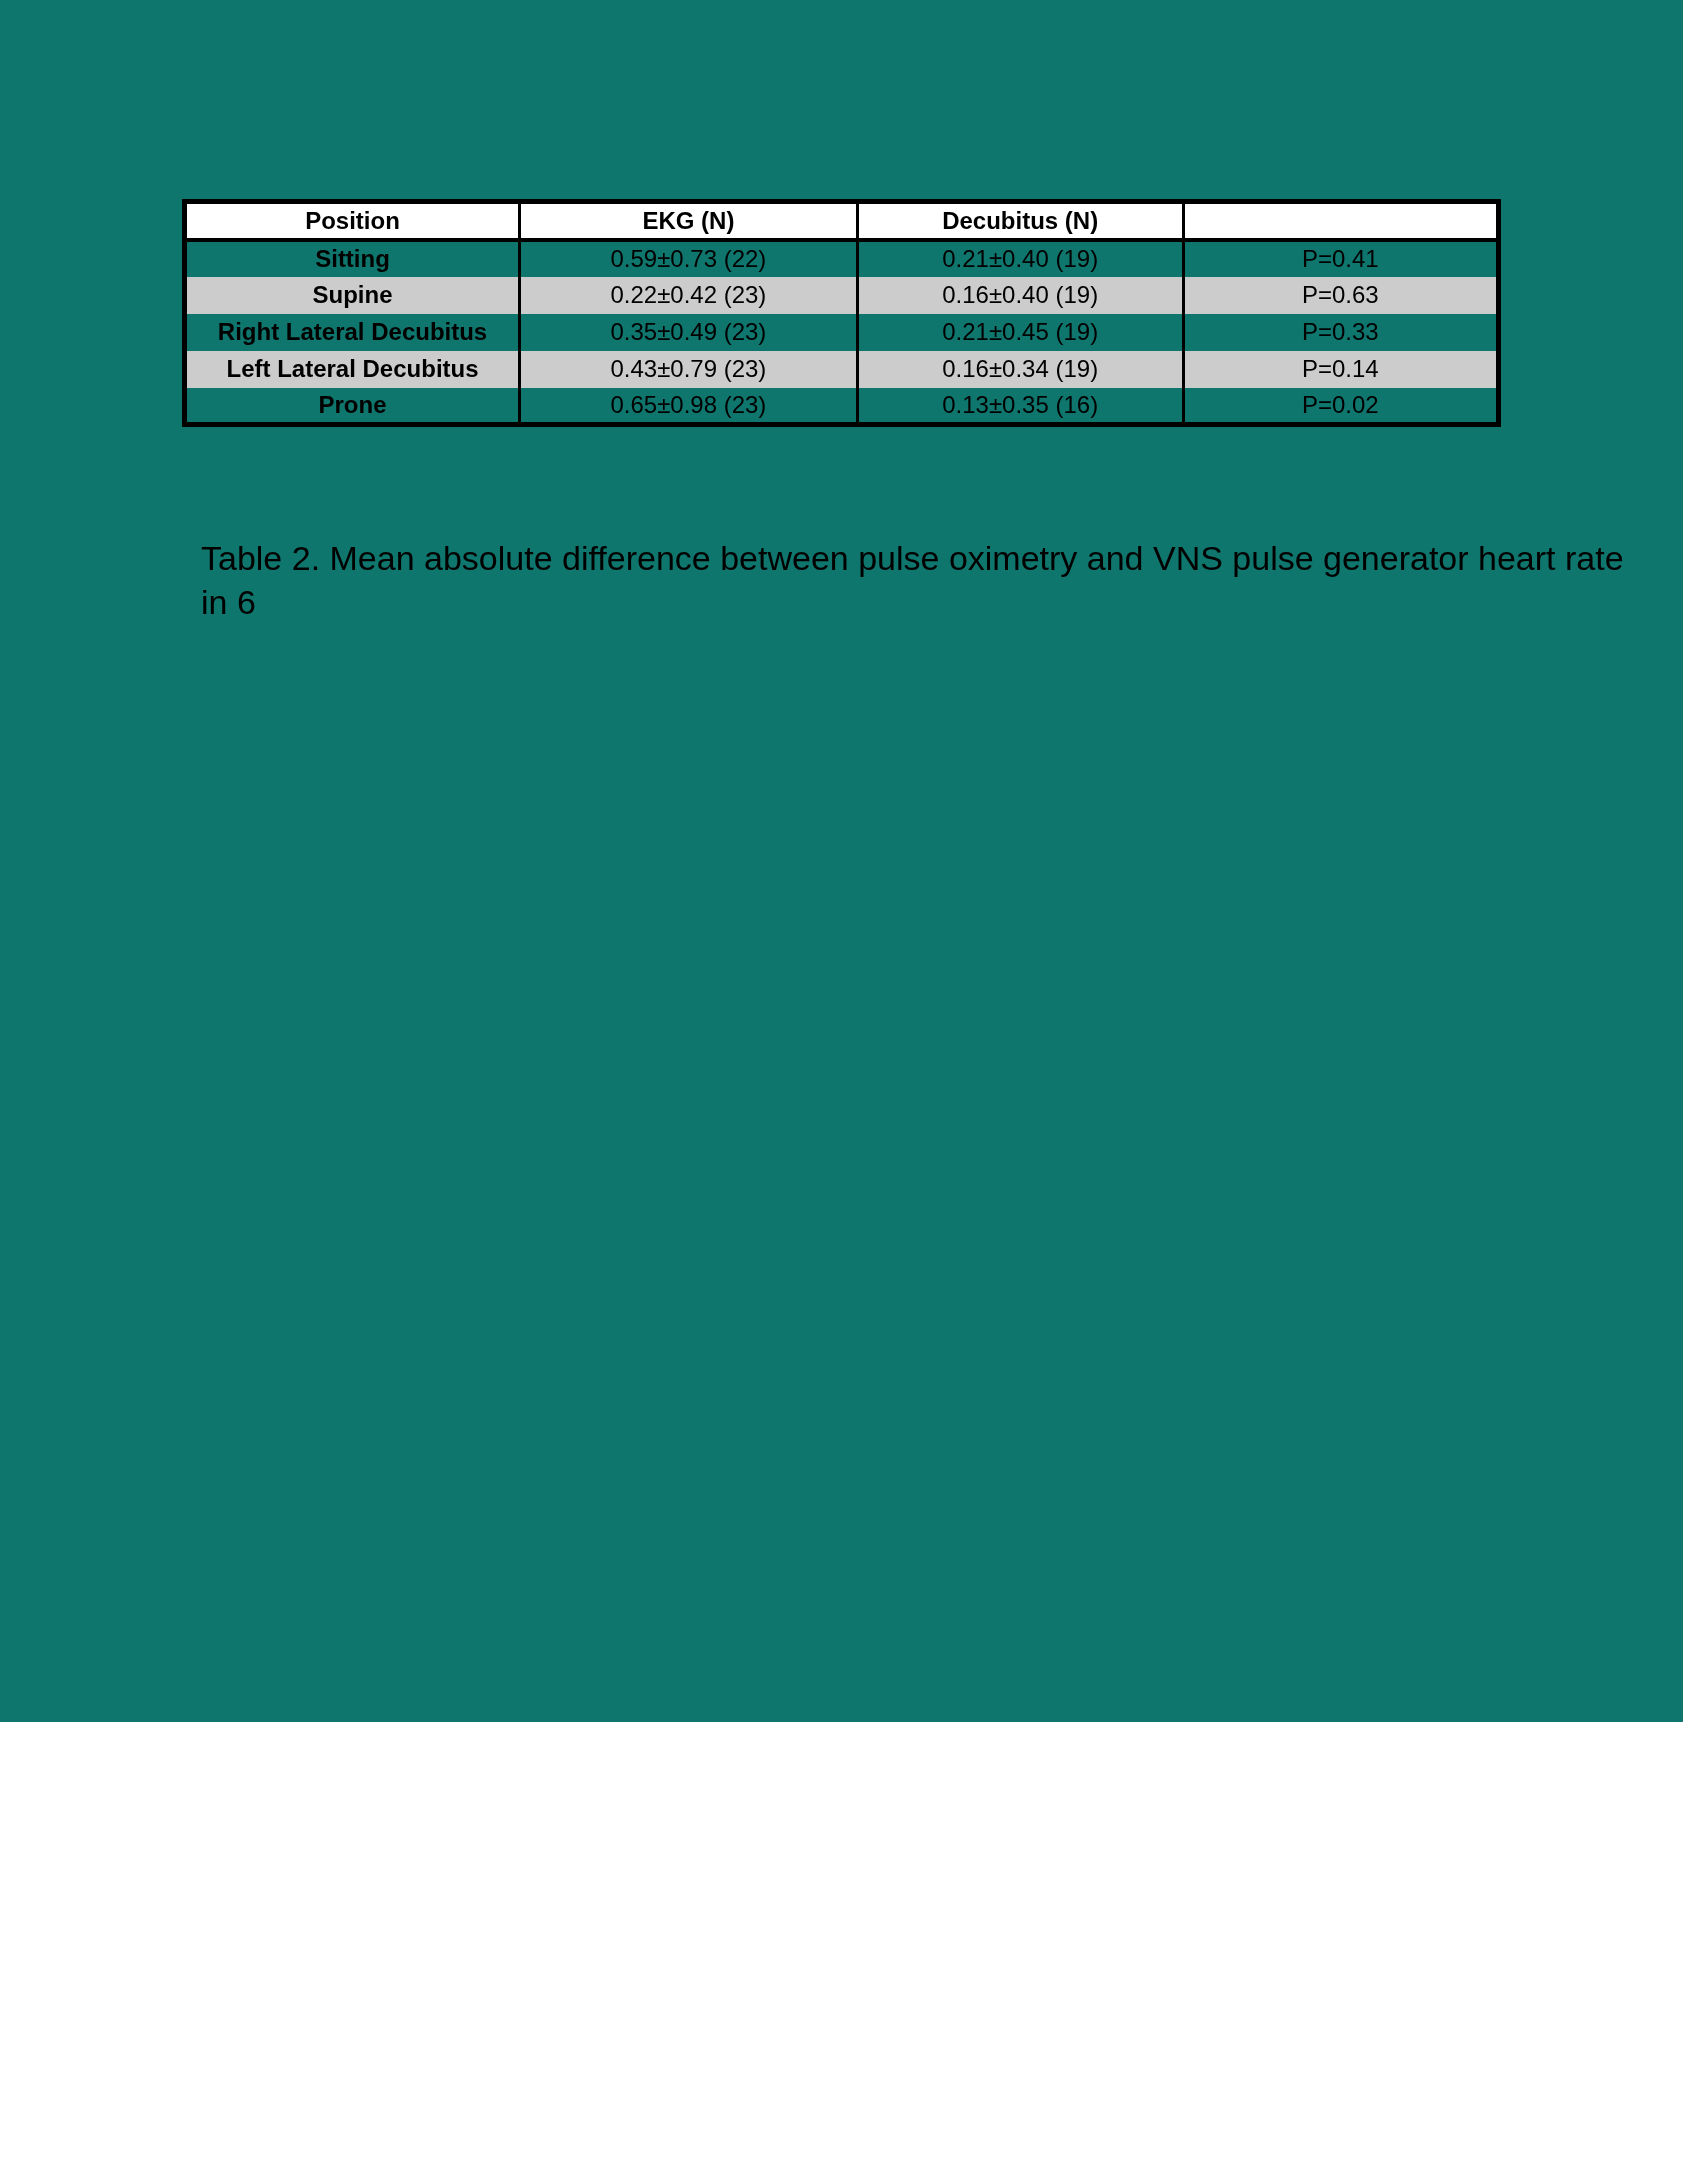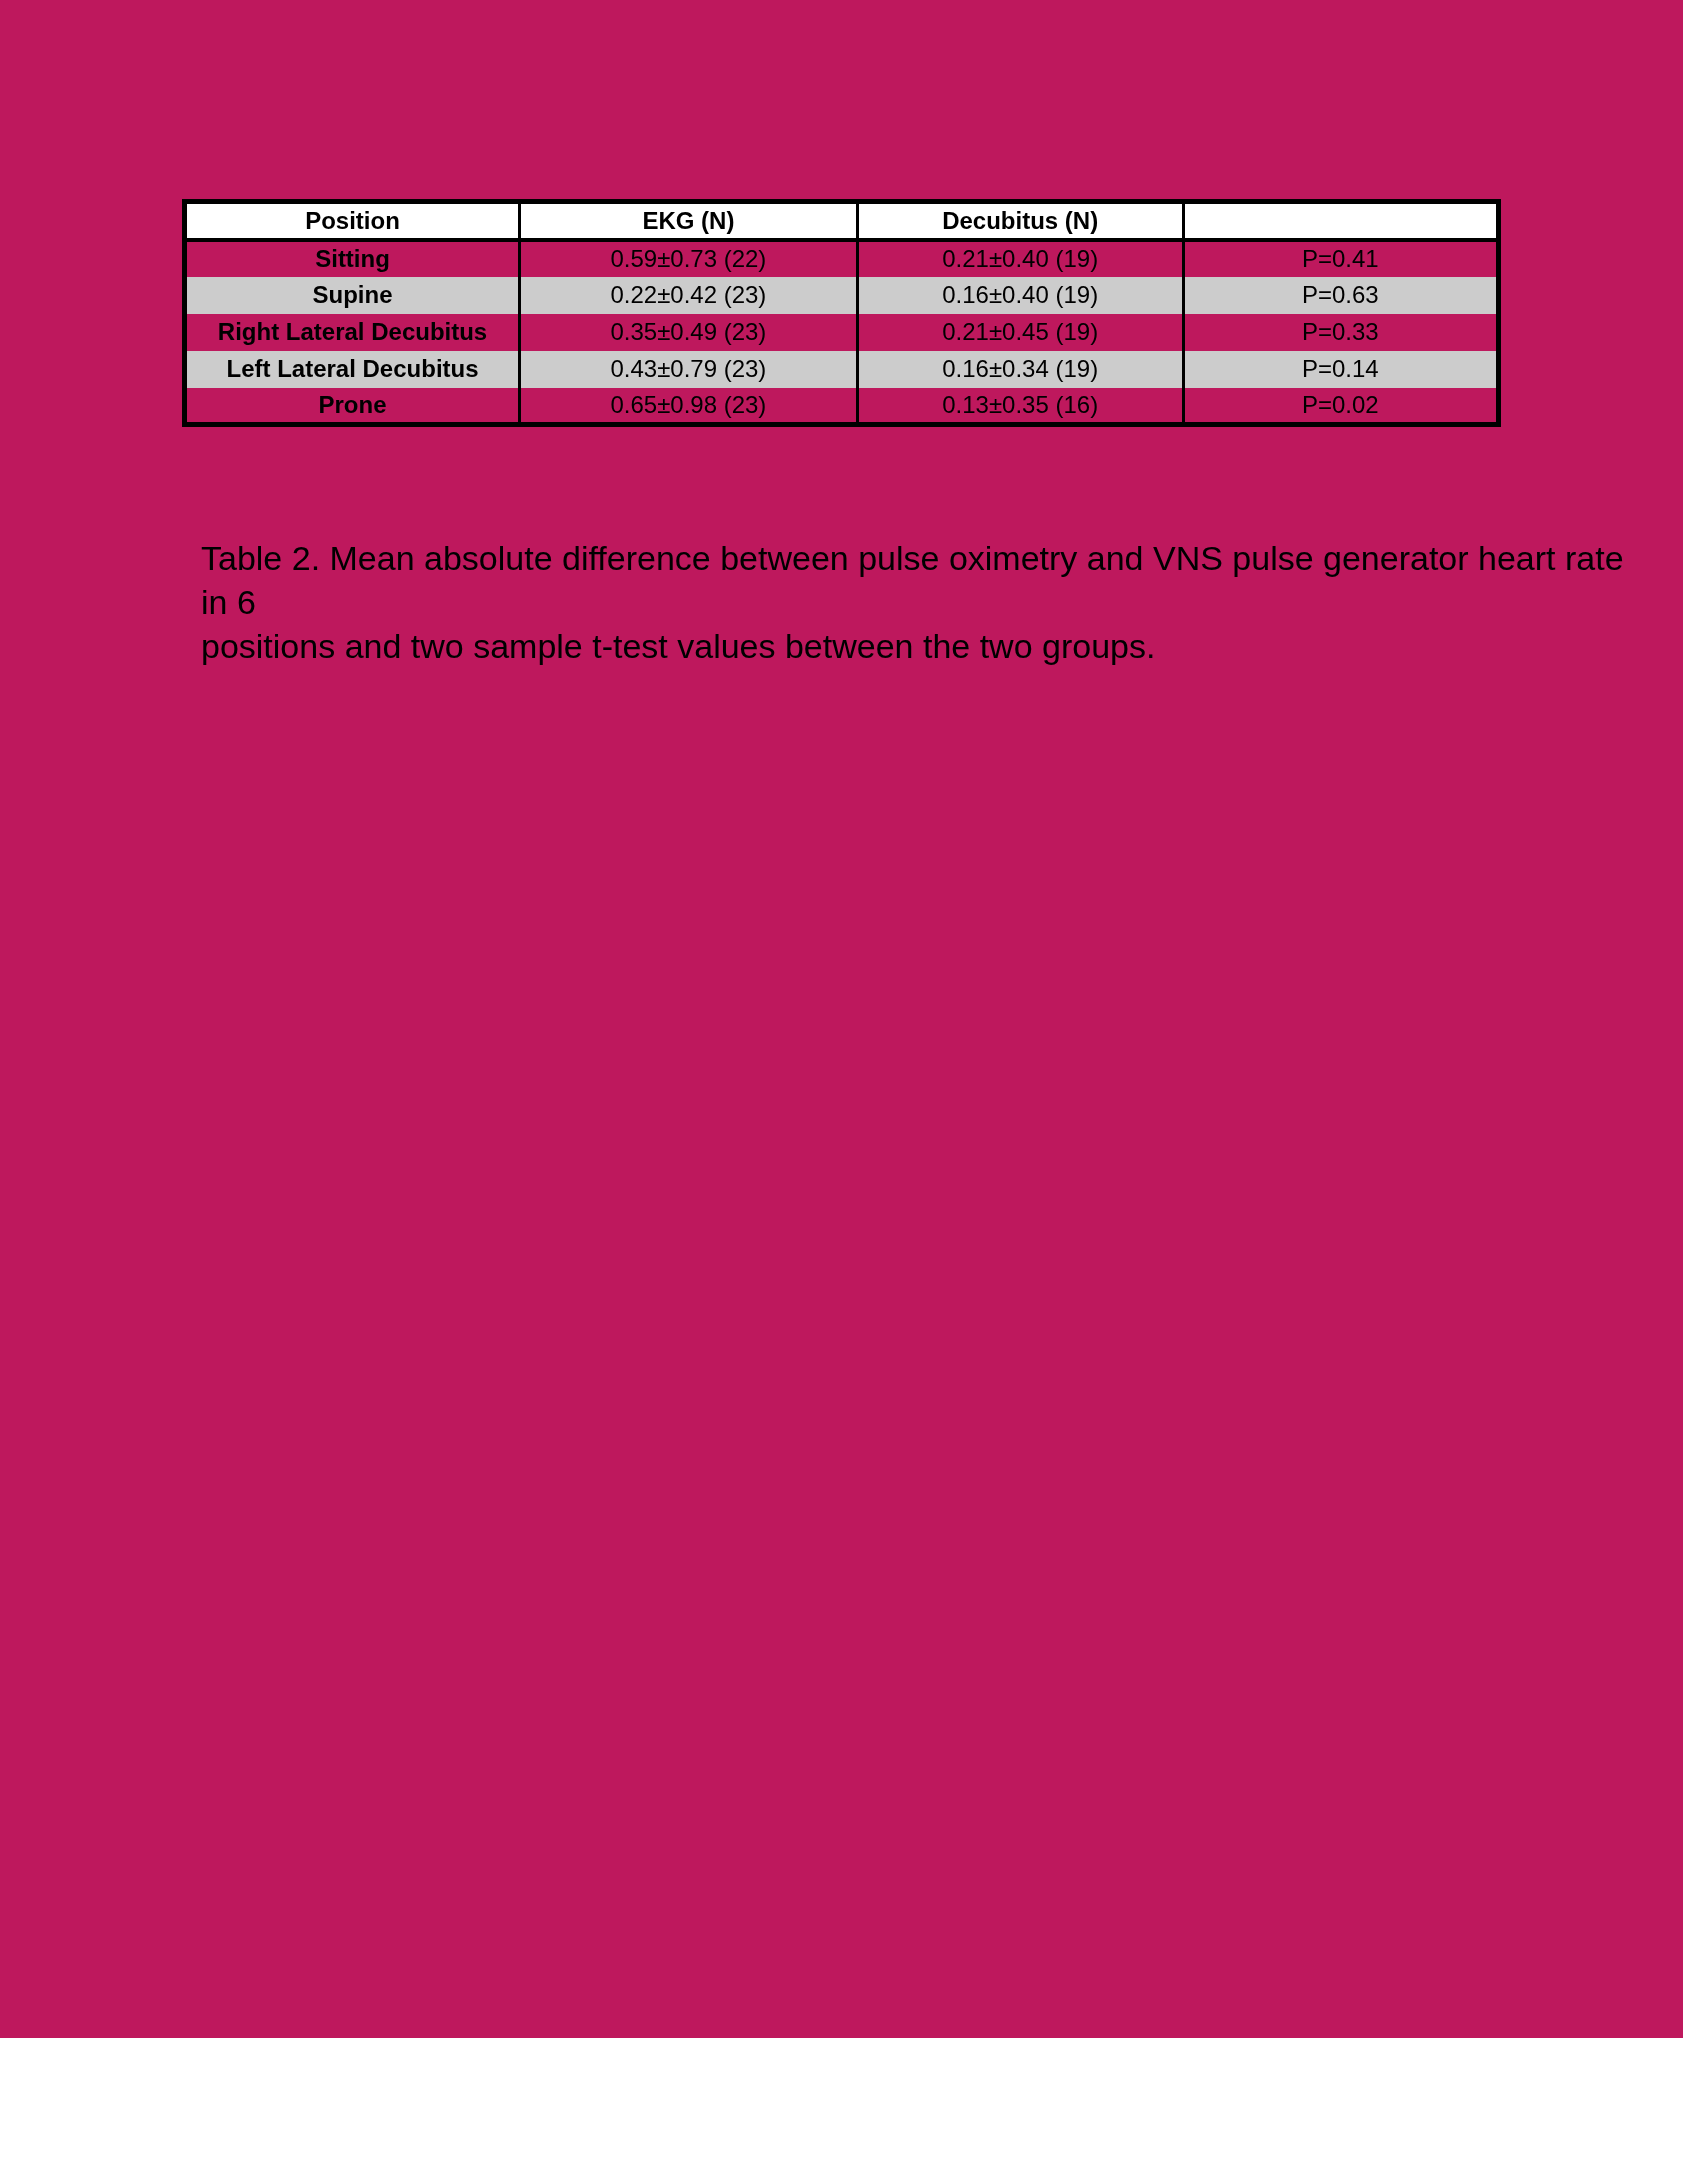--- a/index.html
+++ b/index.html
@@ -6,22 +6,22 @@
   html, body {
     width: 1683px;
     height: 2178px;
     background: #ffffff;
     font-family: "Liberation Sans", sans-serif;
     color: #000000;
   }
   .page {
     position: relative;
     width: 1683px;
-    height: 2038px;
-    background: #be185d;
+    height: 1722px;
+    background: #0f766e;
     overflow: hidden;
   }
 
   
   .tbl-wrap {
     position: absolute;
     left: 182px;
     top: 199px;
     width: 1319px;
   }
@@ -123,17 +123,16 @@
           <td>0.65±0.98 (23)</td>
           <td>0.13±0.35 (16)</td>
           <td>P=0.02</td>
         </tr>
       </tbody>
     </table>
   </div>
 
   <div class="caption">
     <span class="cap-line">Table 2. Mean absolute difference between pulse oximetry and VNS pulse generator heart rate in 6</span>
-    <span class="cap-line">positions and two sample t-test values between the two groups.</span>
   </div>
 
 </div>
 
 
 </body></html>

